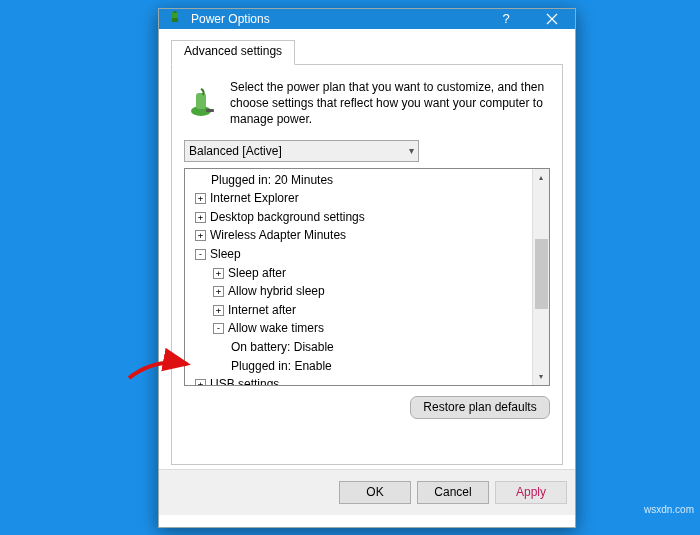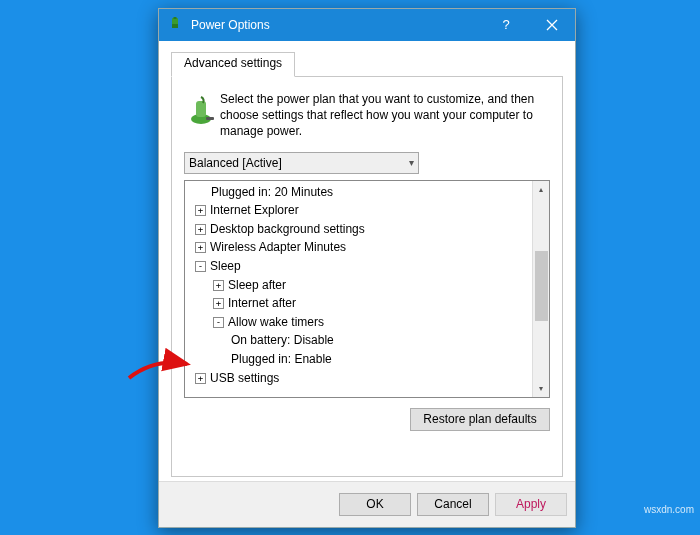--- a/index.html
+++ b/index.html
@@ -1,46 +1,46 @@
 <!DOCTYPE html>
 <html><head>
 <meta charset="utf-8">
 <style>
   * { box-sizing: border-box; font-family: "Segoe UI", Tahoma, sans-serif; }
   body { margin: 0; width: 700px; height: 535px; background: #1b8fe8; overflow: hidden; position: relative; }
   .dialog { position: absolute; left: 158px; top: 8px; width: 418px; height: 520px; background: #fff; box-shadow: 0 4px 18px rgba(0,0,0,0.45); border: 1px solid #9aa; }
-  .titlebar { height: 32px; background: #1a86d8; color: #fff; display: flex; align-items: center; padding: 0 0 0 8px; font-size: 12px; }
+  .titlebar { height: 20px; background: #1a86d8; color: #fff; display: flex; align-items: center; padding: 0 0 0 8px; font-size: 12px; }
   .titlebar .icon { width: 16px; height: 16px; margin-right: 8px; display:flex; align-items:center; justify-content:center;}
   .titlebar .spacer { flex: 1; }
   .tb-btn { width: 46px; height: 32px; display:flex; align-items:center; justify-content:center; cursor:pointer; color:#fff; }
   .body { padding: 10px 12px 8px 12px; position:relative; height: calc(100% - 32px); }
   .tabs { position:relative; height: 26px; border-bottom: 1px solid #c7c7c7; margin-bottom: 0; }
   .tab { position:absolute; top:1px; left:0; height:25px; padding: 3px 12px 0 12px; font-size:12px; background:#fff; border:1px solid #c7c7c7; border-bottom:1px solid #fff; color:#000; cursor:pointer; }
   .tabbody { border:1px solid #c7c7c7; border-top:none; padding: 14px 12px 12px 12px; height: 400px; position:relative; }
-  .intro { display:flex; gap:0; margin-bottom:12px; }
+  .intro { display:flex; gap:10px; margin-bottom:12px;align-items:center; }
   .intro .picon { width:36px; flex:none; padding-top:2px; }
   .intro .txt { font-size:12px; color:#000; line-height:1.35; }
   .combo { width: 235px; height:22px; border:1px solid #a7a7a7; font-size:12px; padding:1px 4px; background:#efefef; display:flex; align-items:center; justify-content:space-between; cursor:pointer; margin-bottom:6px; }
   .combo .chev { font-size:10px; color:#555; }
   .tree-wrap { border:1px solid #888; height: 218px; display:flex; background:#fff; position:relative; }
   .tree { flex:1; overflow:hidden; padding: 2px 2px 2px 6px; font-size:12px; line-height:1.55; color:#000; position:relative; }
   .tree .row { white-space:nowrap; }
   .exp { display:inline-block; width:11px; height:11px; border:1px solid #8a8a8a; font-size:9px; line-height:9px; text-align:center; color:#000; margin-right:4px; vertical-align:1px; background:#fff; cursor:pointer; font-family: monospace; }
   .ind0 { padding-left: 20px; }
   .ind1 { padding-left: 4px; }
   .ind2 { padding-left: 22px; }
   .ind3 { padding-left: 40px; }
   .link { color:#000000; cursor:pointer; }
   .scroll { width:17px; background:#f0f0f0; border-left:1px solid #ddd; position:relative; }
   .sbtn { height:17px; background:#f0f0f0; display:flex; align-items:center; justify-content:center; font-size:8px; color:#555; cursor:pointer;}
   .sthumb { position:absolute; top:70px; left:2px; width:13px; height:70px; background:#c7c7c7; border-radius:0; cursor:pointer;}
   .restore-row { text-align:right; margin-top:10px; }
   .btn { display:inline-block; min-width:72px; height:23px; padding:0 12px; font-size:12px; background:#e1e1e1; border:1px solid #adadad; cursor:pointer; line-height:21px; text-align:center; color:#000; }
   .btn.disabled { color:#be185d; border-color:#ccc; background:#e6e6e6; cursor:default; }
-  .wide { min-width:140px; }
+  .wide { min-width:140px;border-radius:7px; }
   .footer { position:absolute; bottom:0; left:0; right:0; height:46px; background:#f0f0f0; border-top:1px solid #dcdcdc; display:flex; align-items:center; justify-content:flex-end; gap:6px; padding-right:8px; }
   .arrow { position:absolute; left:125px; top:348px; pointer-events:none; }
   .src { position:absolute; right:6px; bottom:20px; font-size:10px; color:rgba(255,255,255,0.8); }
 </style>
 </head>
 <body>
 
 <div class="dialog">
   <div class="titlebar">
     <span class="icon">
@@ -91,20 +91,21 @@
         <div class="tree">
           <div class="row ind0">
             <span>Plugged in:</span>
             <span class="link">20 Minutes</span>
           </div>
           <div class="row ind1"><span class="exp">+</span><span>Internet Explorer</span></div>
           <div class="row ind1"><span class="exp">+</span><span>Desktop background settings</span></div>
           <div class="row ind1"><span class="exp">+</span><span>Wireless Adapter Minutes</span></div>
           <div class="row ind1"><span class="exp">-</span><span>Sleep</span></div>
           <div class="row ind2"><span class="exp">+</span><span>Sleep after</span></div>
+          <div class="row ind2"><span class="exp">+</span><span>Allow hybrid sleep</span></div>
           <div class="row ind2"><span class="exp">+</span><span>Internet after</span></div>
           <div class="row ind2"><span class="exp">-</span><span>Allow wake timers</span></div>
           <div class="row ind3">
             <span>On battery:</span>
             <span class="link">Disable</span>
           </div>
           <div class="row ind3">
             <span>Plugged in:</span>
             <span class="link">Enable</span>
           </div>

